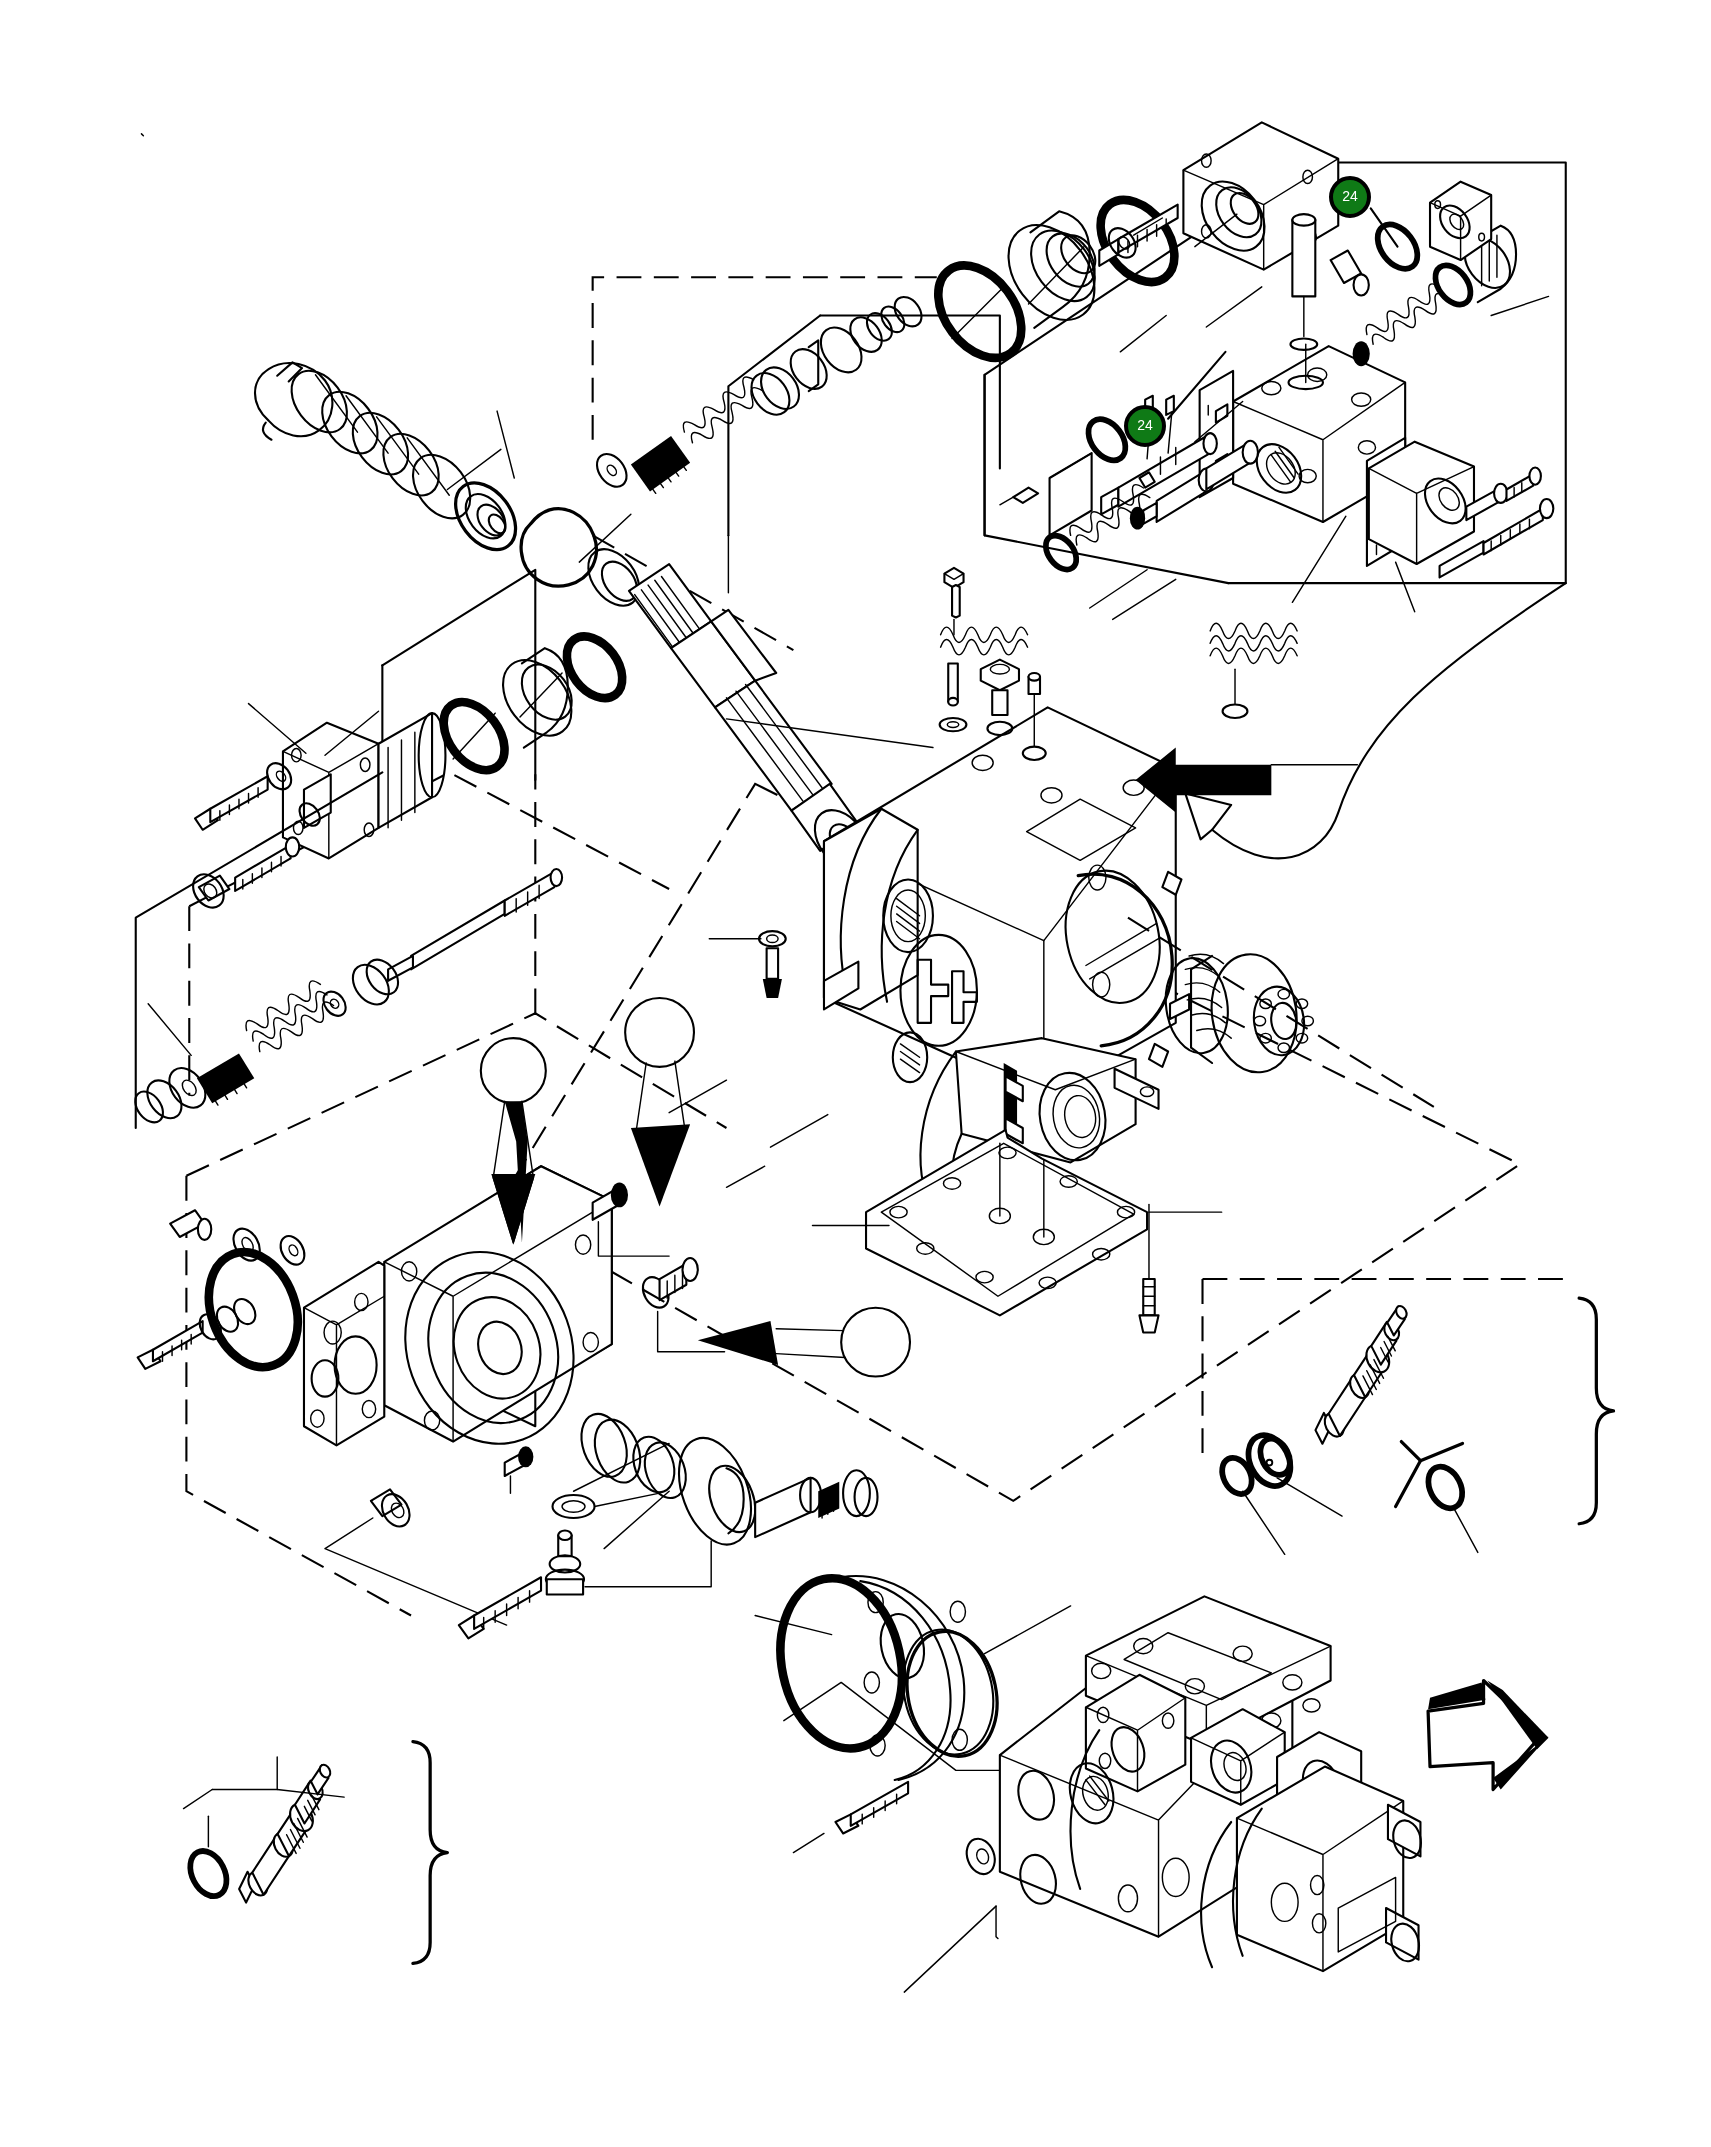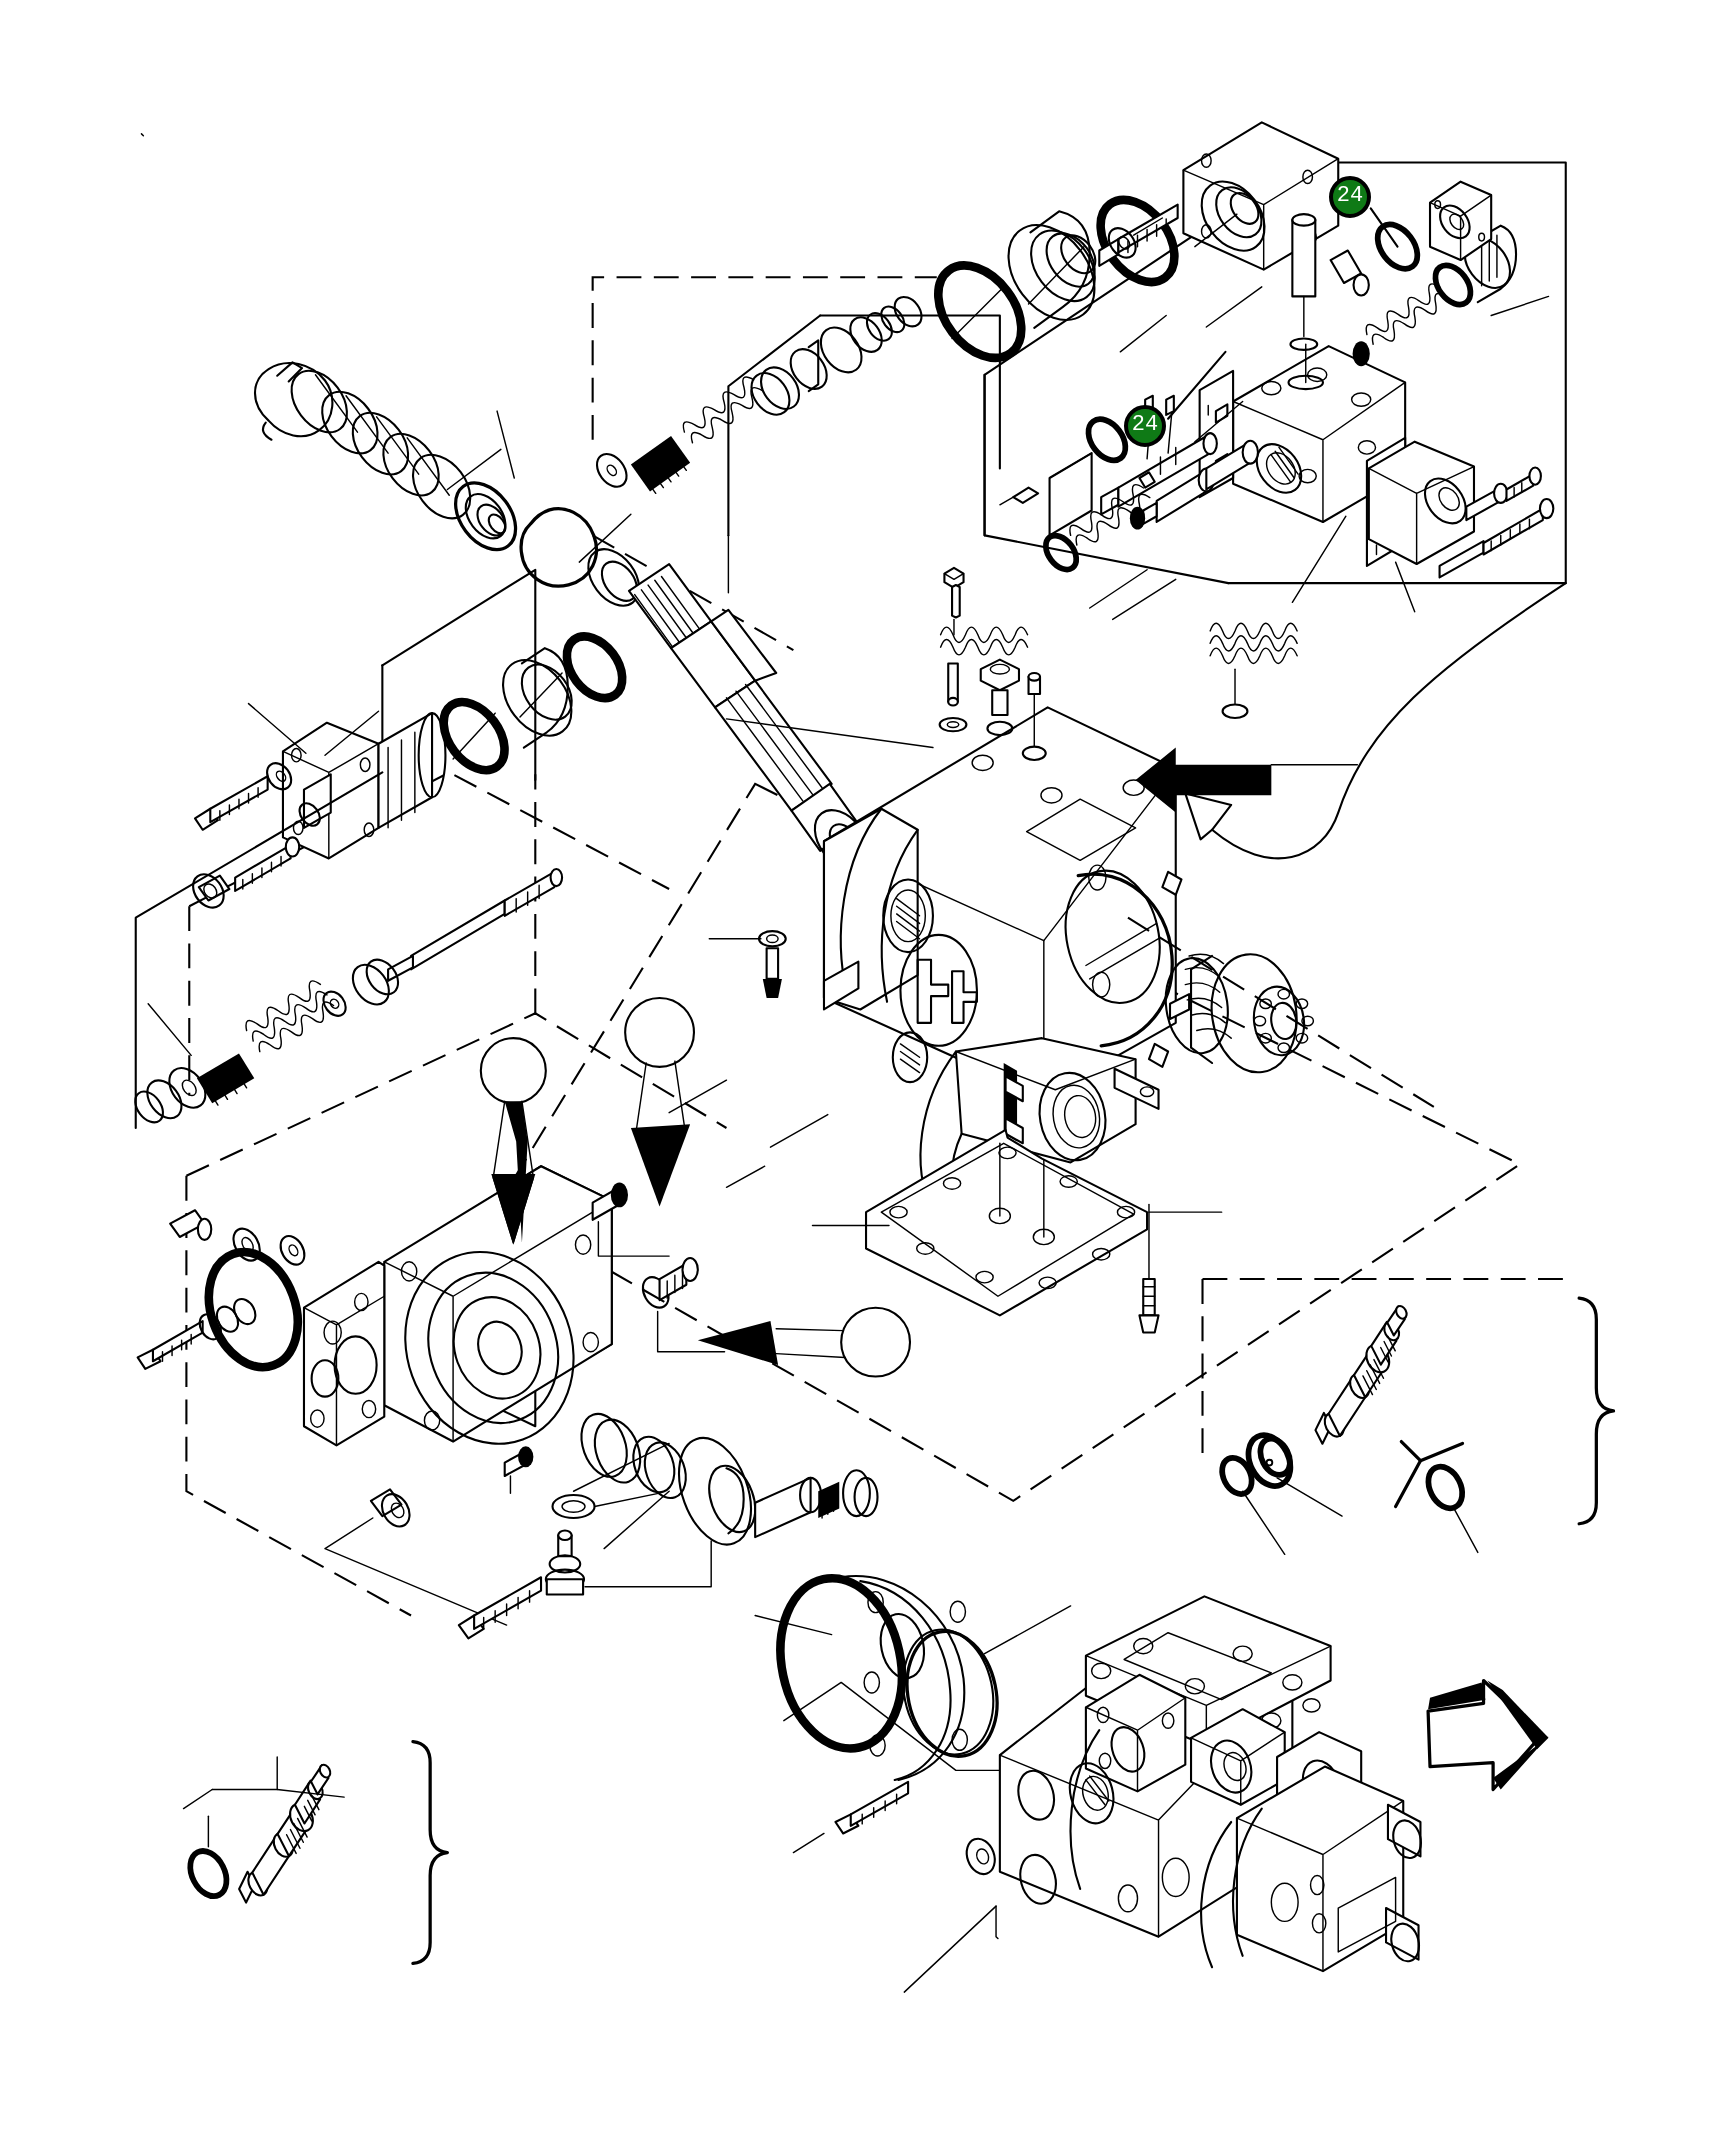--- a/index.html
+++ b/index.html
@@ -13,22 +13,22 @@
   #sheet svg{position:absolute;left:0;top:0;width:1712px;height:2148px;}
   .badge{
     position:absolute;
     width:42px;height:42px;
     border-radius:50%;
     background:#0f7a16;
     border:4.8px solid #000000;
     box-sizing:border-box;
     display:flex;align-items:center;justify-content:center;
     color:#ffffff;
-    font-family:Liberation Mono, monospace;
-    font-size:22px;
+    font-family:Liberation Sans, sans-serif;
+    font-size:14px;
     font-weight:400;
     line-height:1;
     letter-spacing:0px;
     z-index:50;
   }
   .badge span{display:block;transform:translateY(-1px);}
 </style>
 </head>
 <body>
 

